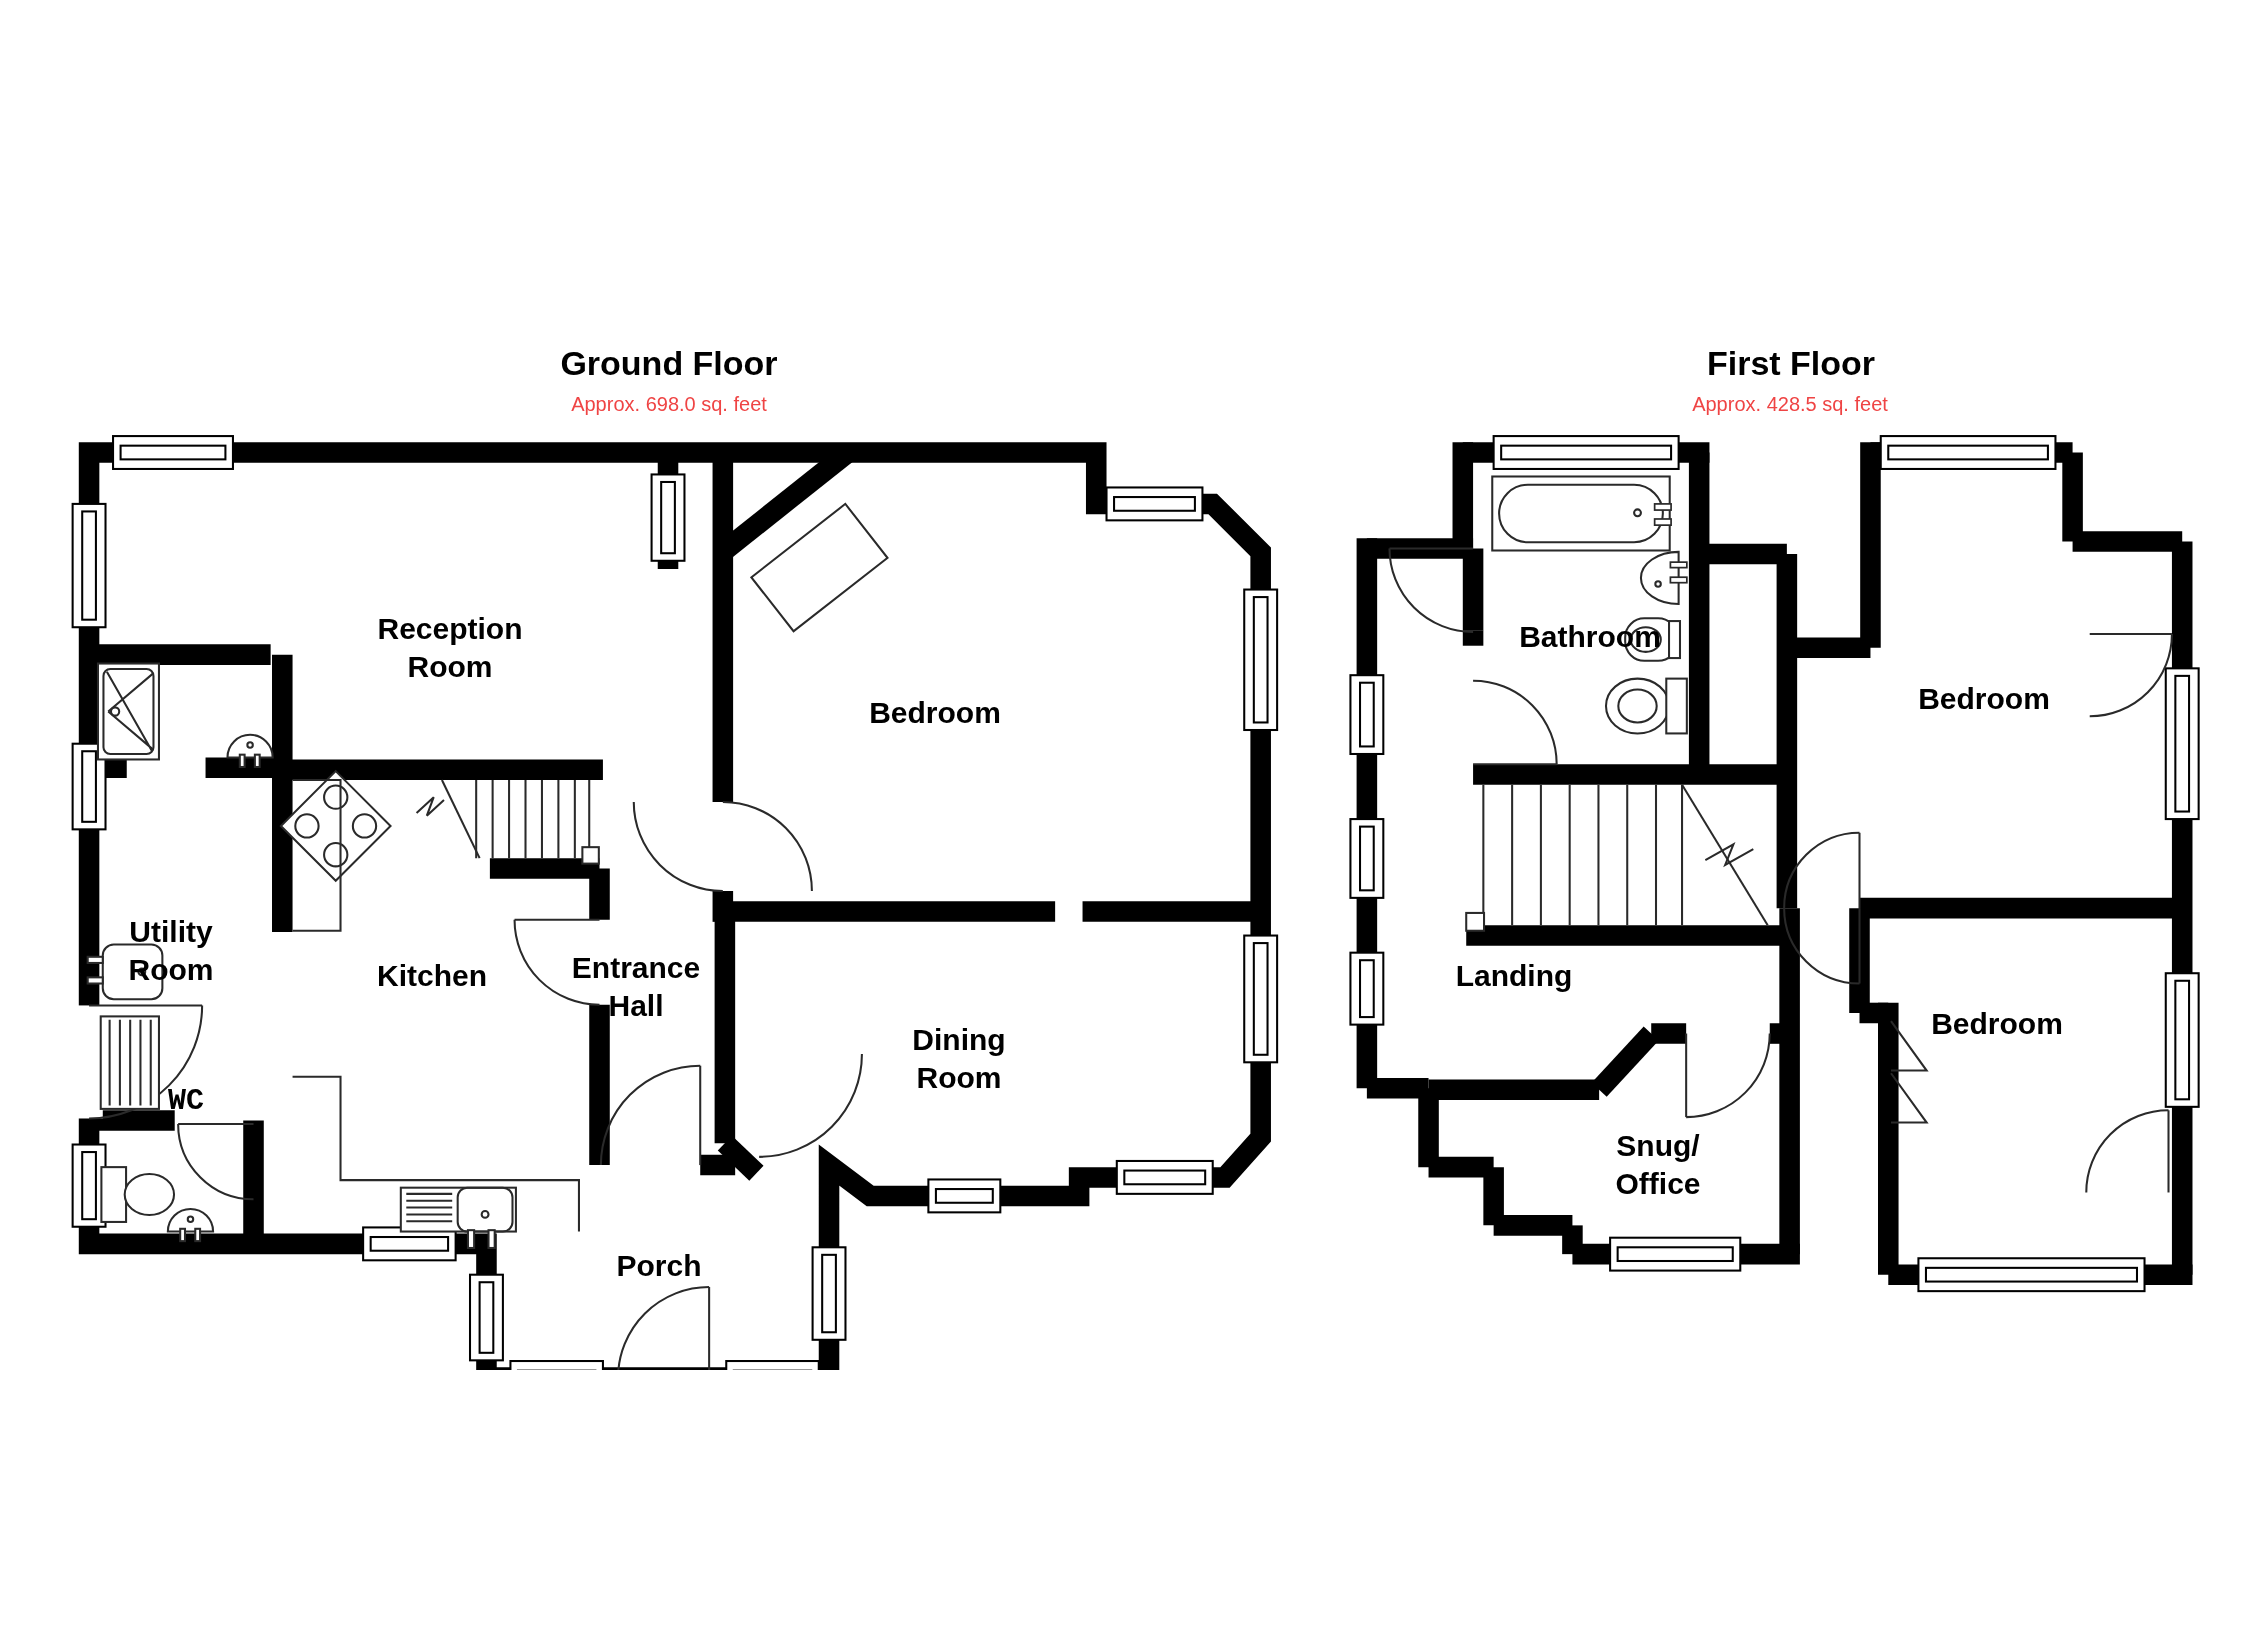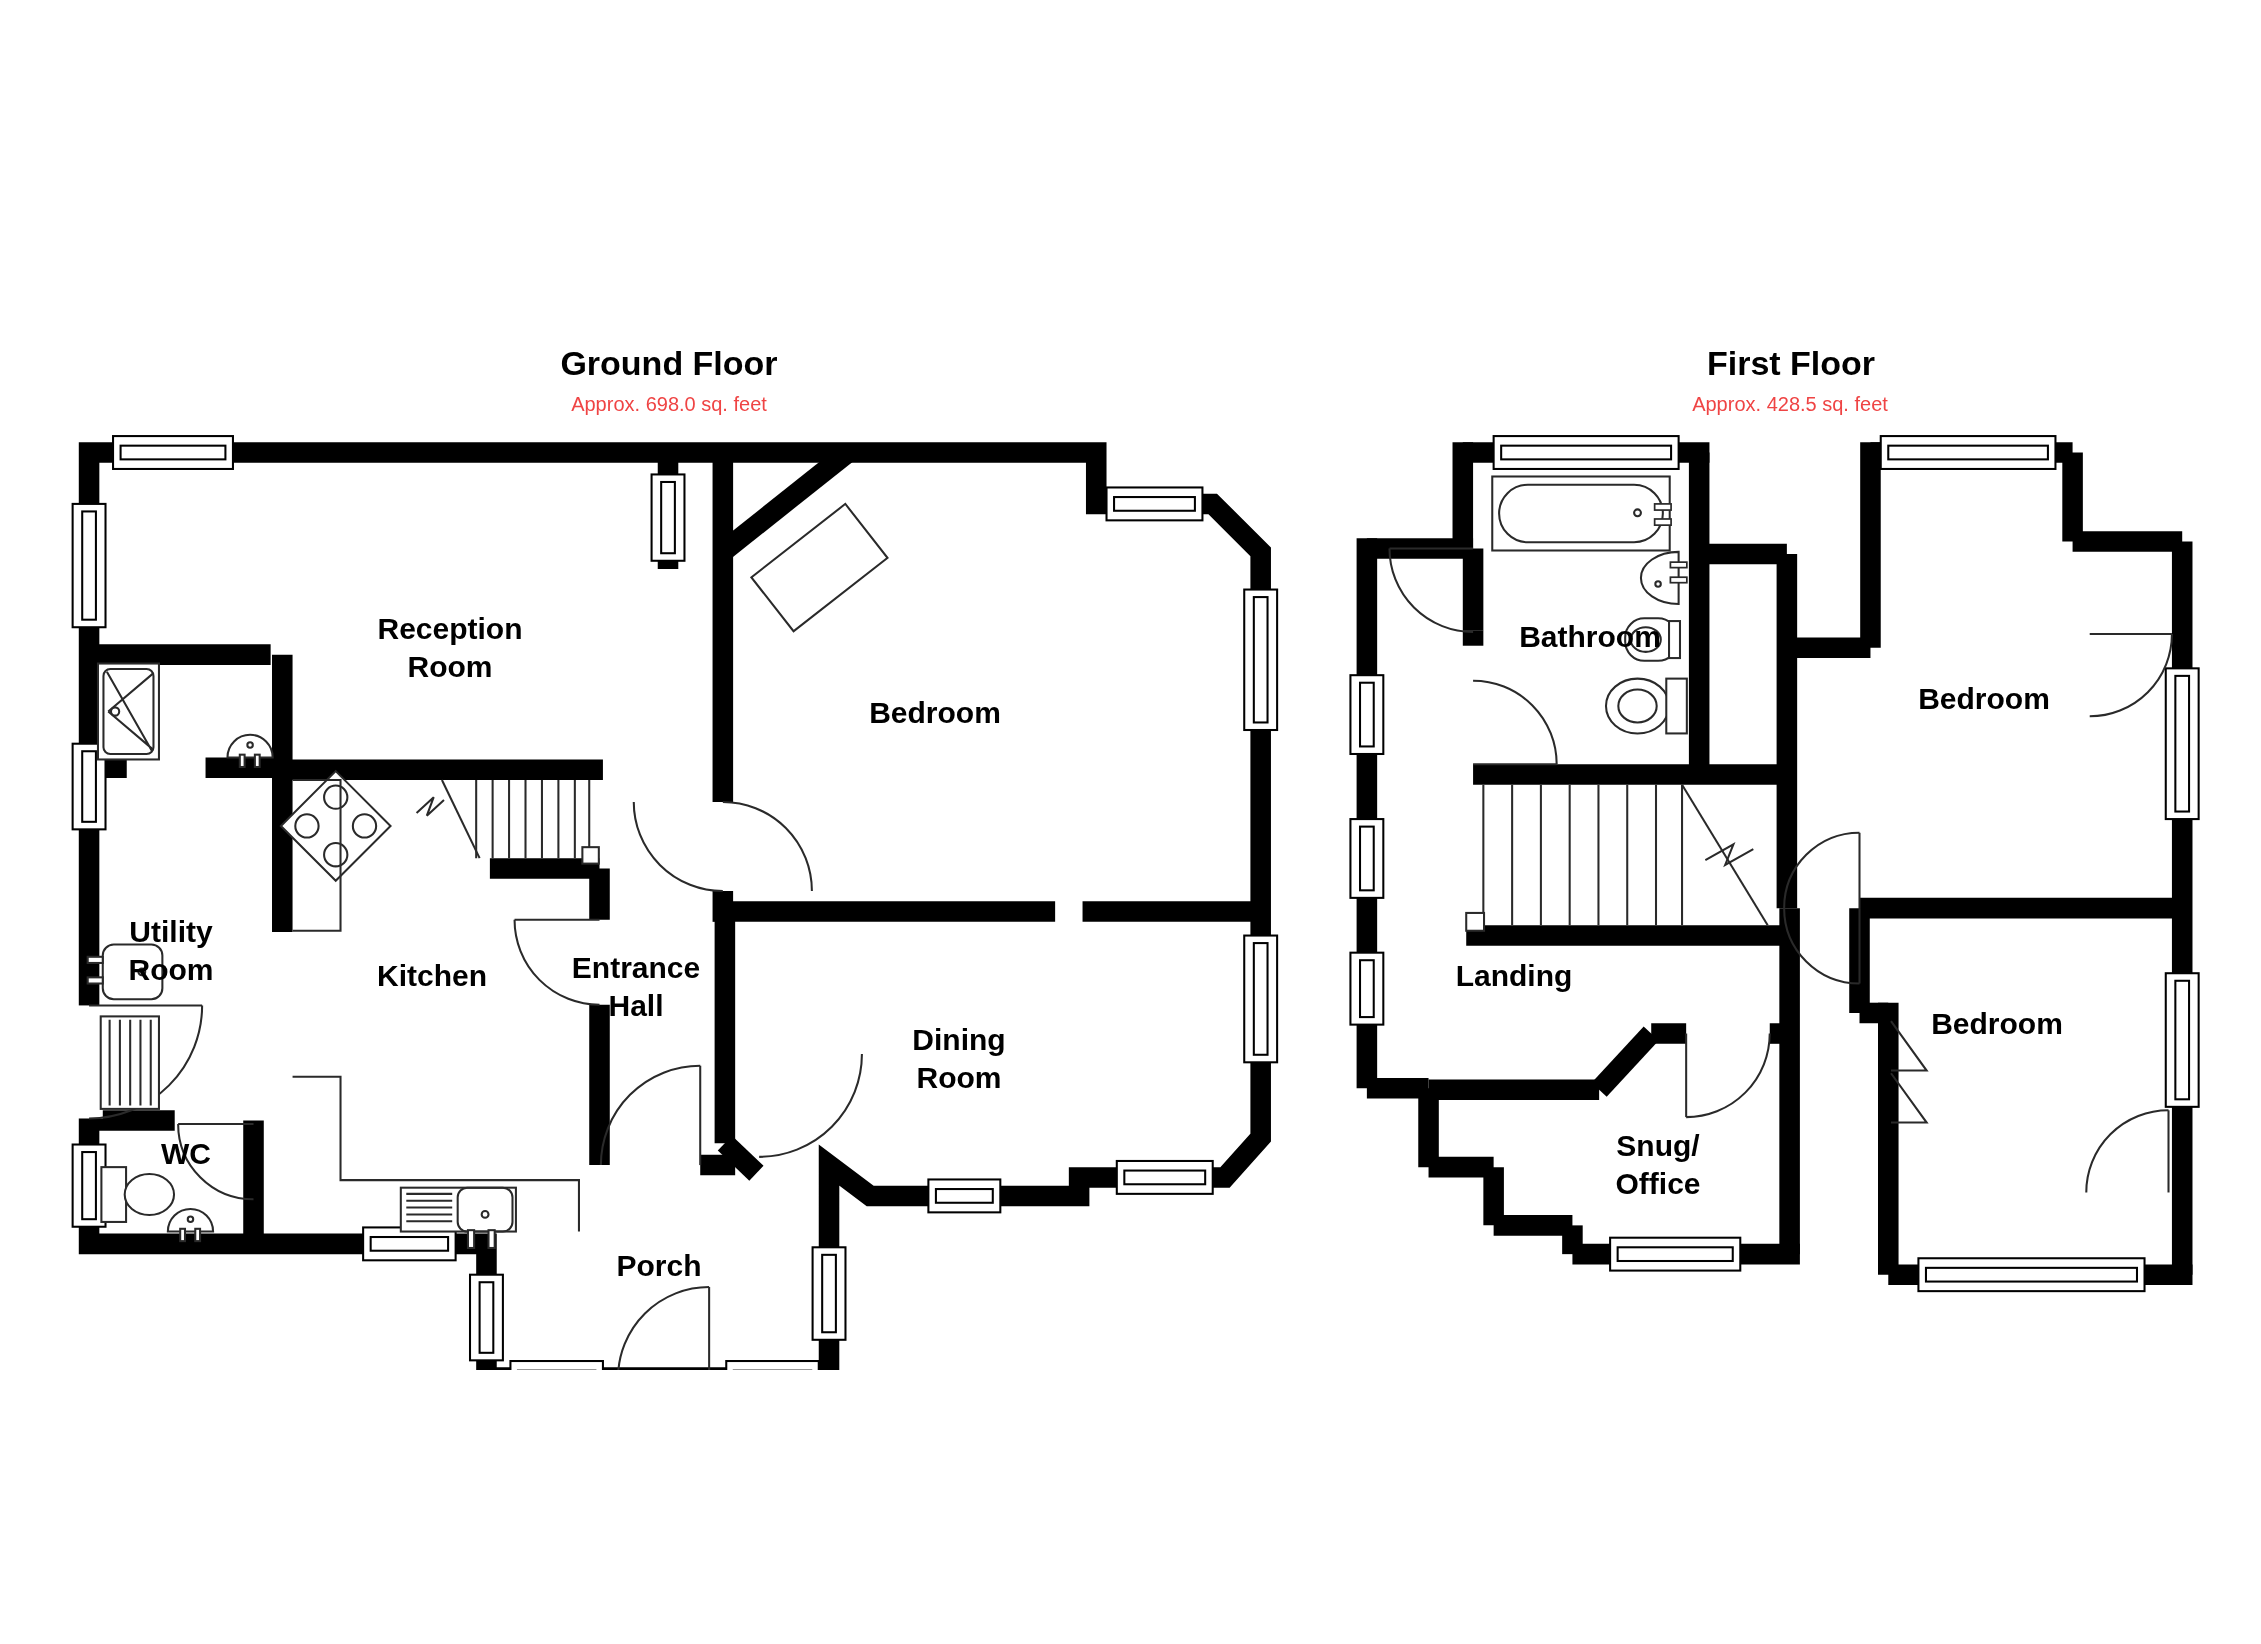--- a/index.html
+++ b/index.html
@@ -361,21 +361,21 @@
   <div class="subtitle" style="left:1790px; top:404px;">Approx. 428.5 sq. feet</div>
 
   <div class="lbl" style="left:450px;  top:648px;">Reception
 Room</div>
   <div class="lbl" style="left:935px; top:713px;">Bedroom</div>
   <div class="lbl" style="left:171px;  top:951px;">Utility
 Room</div>
   <div class="lbl" style="left:432px;  top:976px;">Kitchen</div>
   <div class="lbl" style="left:636px;  top:987px;">Entrance
 Hall</div>
-  <div class="lbl" style="left:186px;  top:1154px;">WC</div>
+  <div class="lbl" style="left:186px;  top:1101px;font-family:Liberation Mono, monospace;">WC</div>
   <div class="lbl" style="left:959px; top:1059px;">Dining
 Room</div>
   <div class="lbl" style="left:659px;  top:1266px;text-align:right;">Porch</div>
 
   <div class="lbl" style="left:1590px; top:637px;">Bathroom</div>
   <div class="lbl" style="left:1514px; top:976px;">Landing</div>
   <div class="lbl" style="left:1658px; top:1165px;">Snug/
 Office</div>
   <div class="lbl" style="left:1984px; top:699px;">Bedroom</div>
   <div class="lbl" style="left:1997px; top:1024px;">Bedroom</div>

